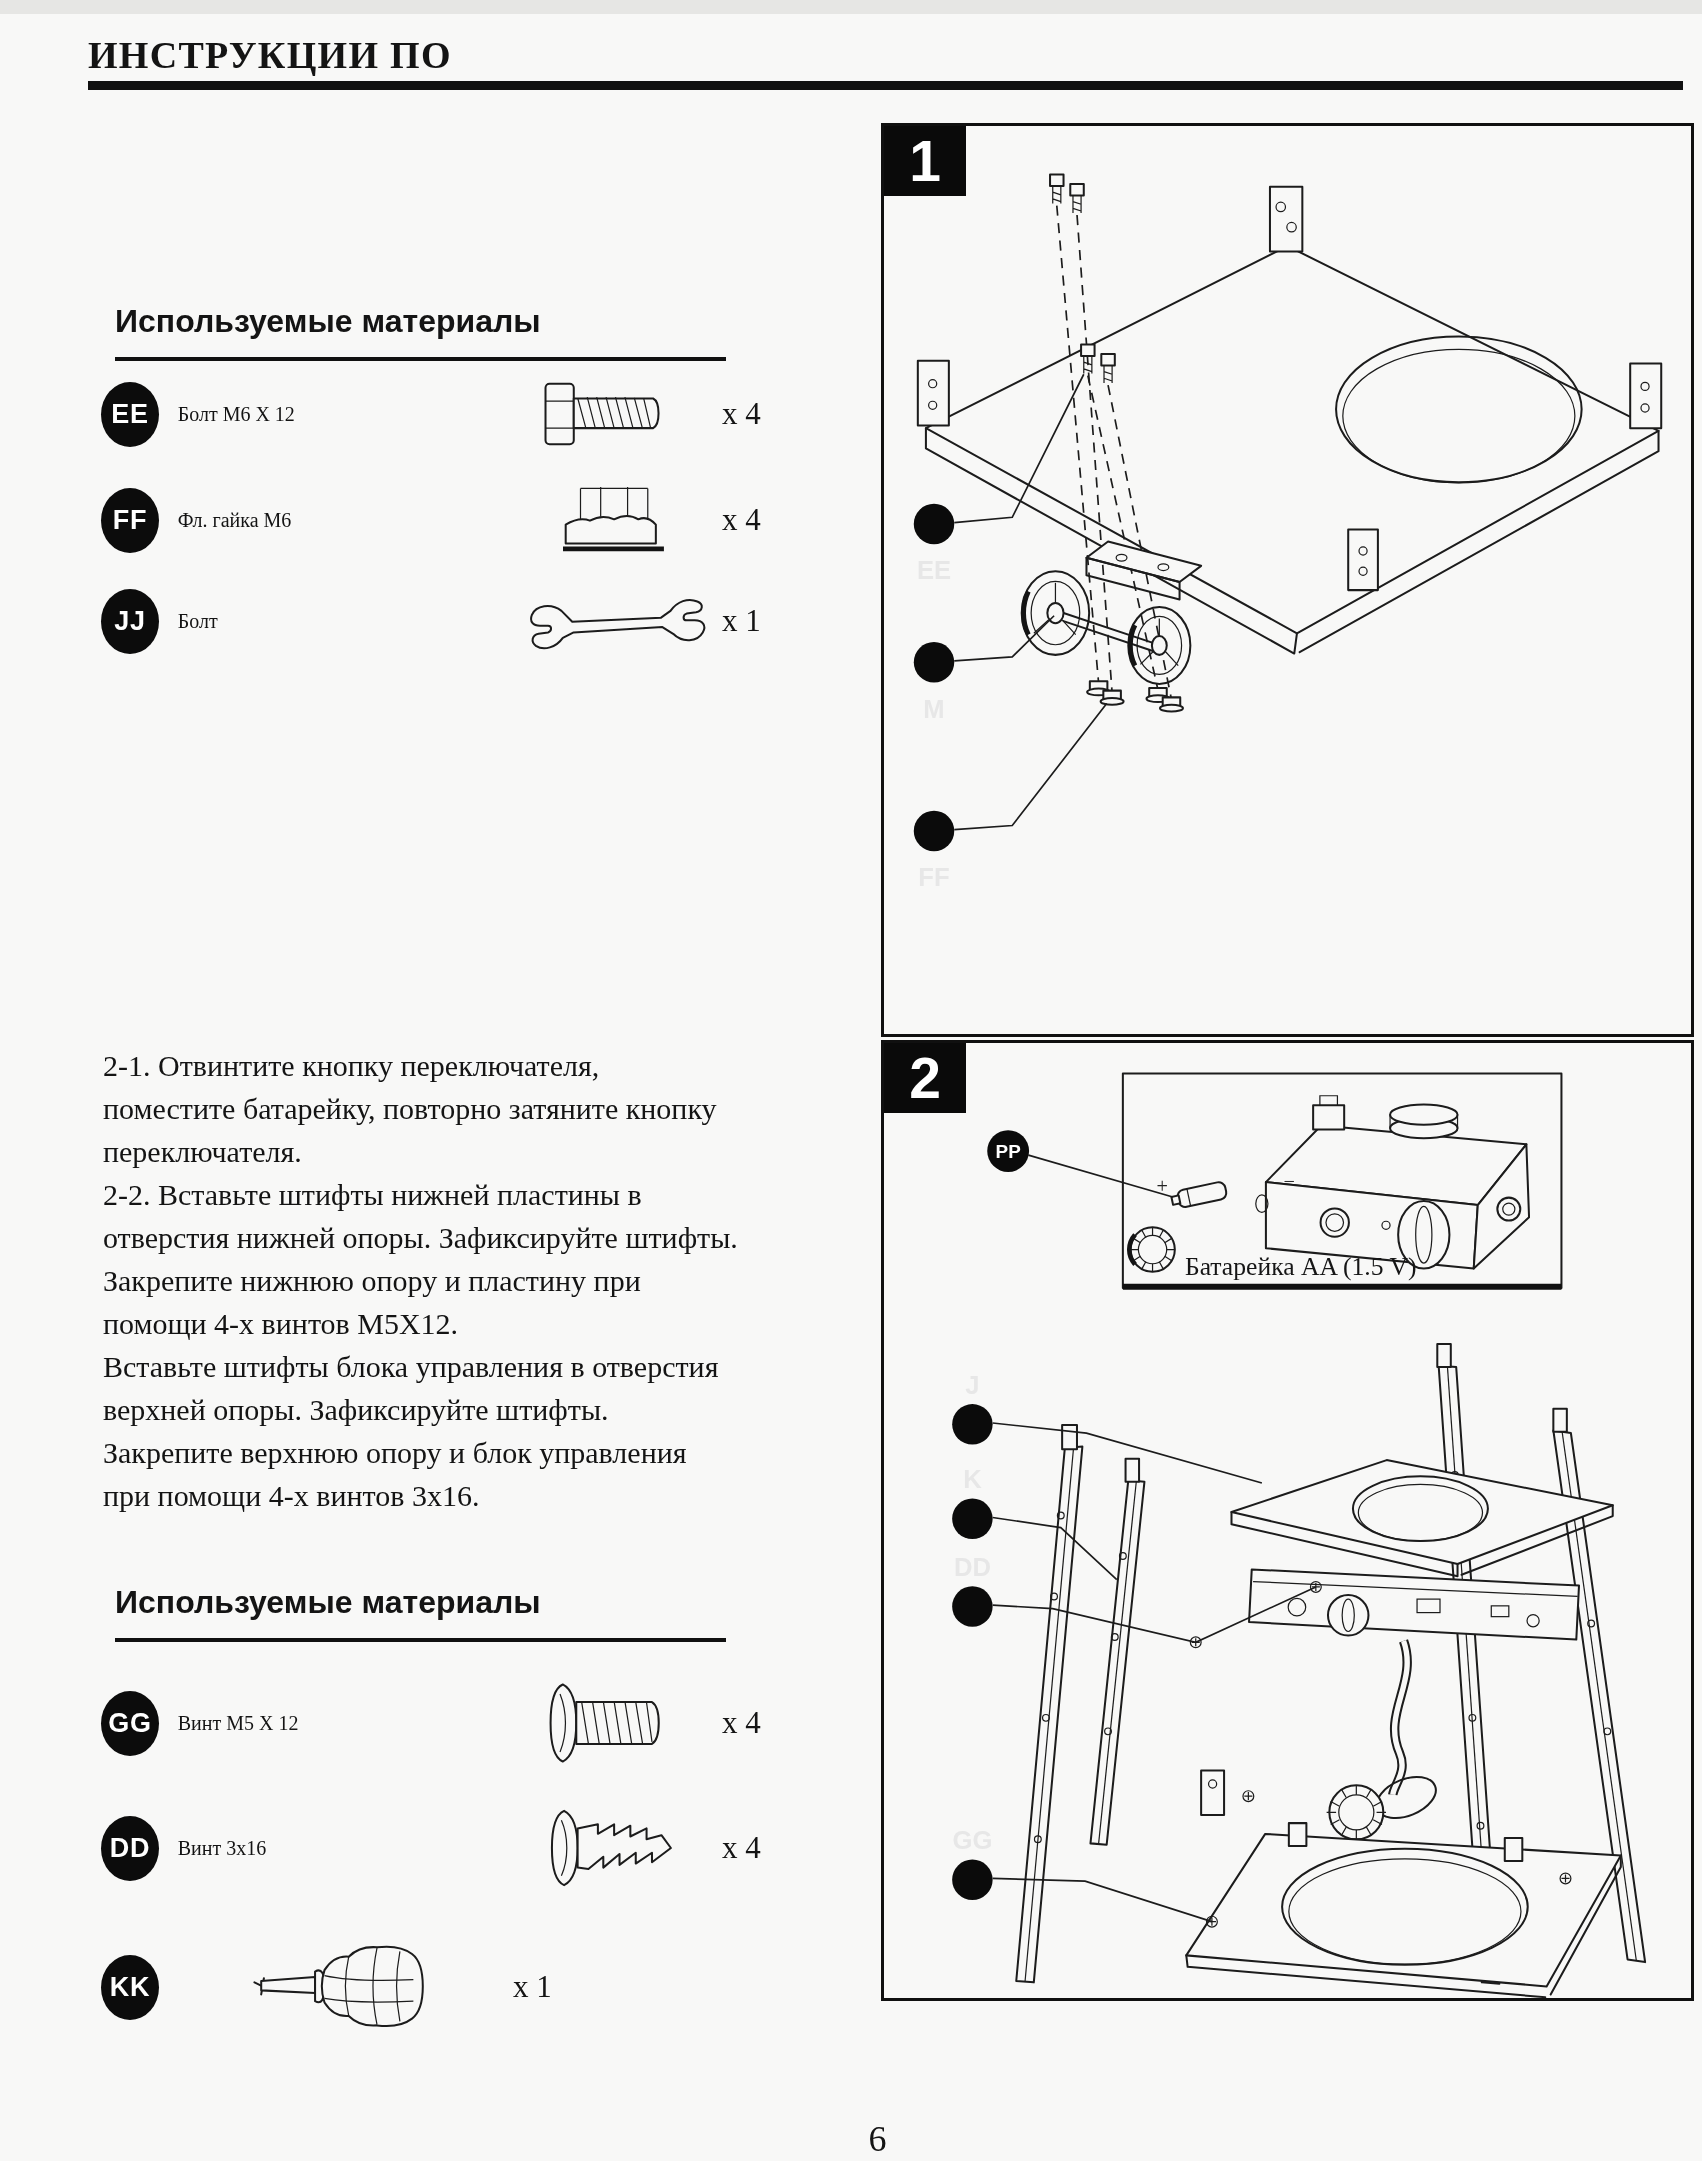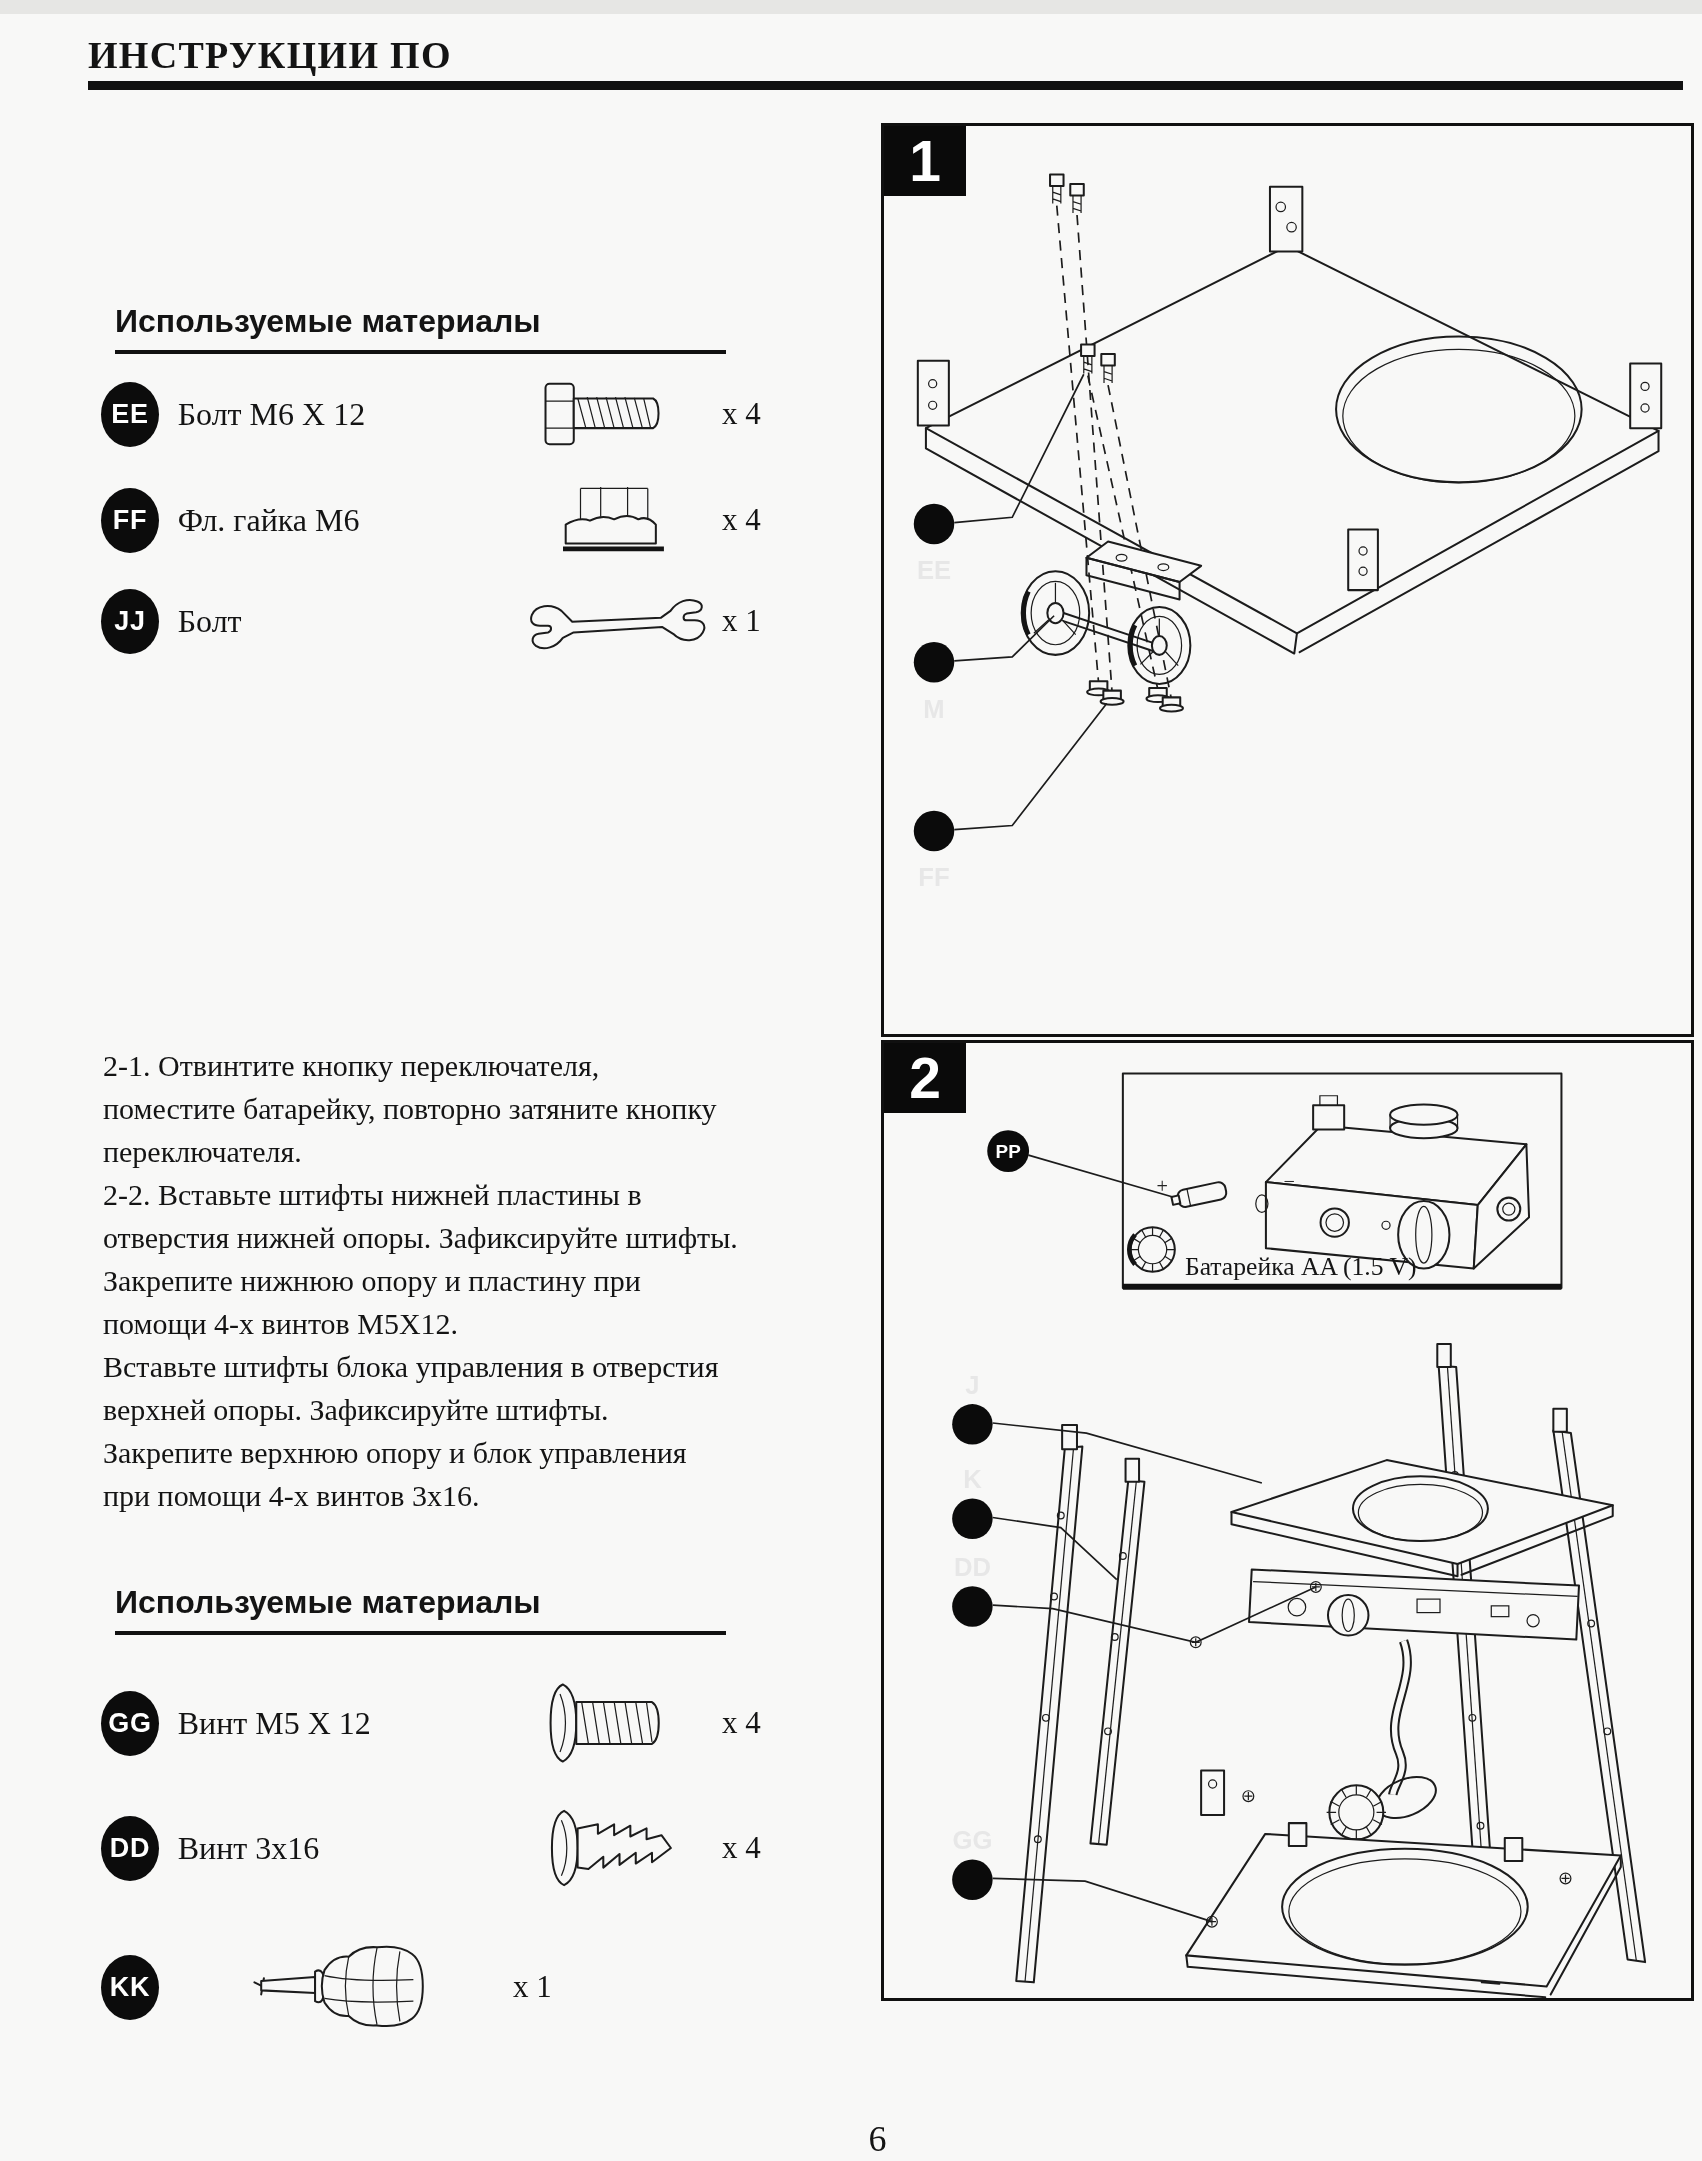--- a/index.html
+++ b/index.html
@@ -4,29 +4,29 @@
 <style>
   html,body{margin:0;padding:0;background:#e6e6e4;}
   .page{position:relative;width:1703px;height:2161px;background:#f8f8f7;color:#141414;
         font-family:"Liberation Serif","DejaVu Serif",serif;overflow:hidden;margin-top:14px;}
   .title{position:absolute;left:88px;top:19px;font-size:38px;font-weight:bold;letter-spacing:1.3px;}
   .rule{position:absolute;left:88px;top:67px;width:1595px;height:8.8px;background:#111;}
   .para{position:absolute;font-size:30px;line-height:43px;white-space:pre-line;}
   #step1{left:103px;top:99px;width:783px;}
   #step2{left:103px;top:1030px;width:796px;}
   .mat-heading{position:absolute;left:115px;width:611px;font-family:"Liberation Sans",sans-serif;
-        font-weight:bold;font-size:32px;border-bottom:4px solid #111;padding-bottom:10px;}
+        font-weight:bold;font-size:32px;border-bottom:4px solid #111;padding-bottom:17px;}
   #mh1{top:289px;}
   #mh2{top:1570px;}
   .mat-row{position:absolute;left:101px;width:688px;height:78px;display:grid;
         grid-template-columns:70px 1fr 209px 67px;align-items:center;}
   .badge{width:58px;height:65px;border-radius:50%;background:#0c0c0c;color:#fff;
         font-family:"Liberation Sans",sans-serif;font-weight:bold;font-size:27px;
         display:flex;align-items:center;justify-content:center;letter-spacing:0.7px;}
-  .mat-label{font-size:32px;line-height:36px;padding-left:6.7px;white-space:pre-line;}
+  .mat-label{font-size:20px;line-height:36px;padding-left:6.7px;white-space:pre-line;}
   .mat-qty{font-size:31px;}
   .mat-icon{justify-self:center;}
   .figure{position:absolute;left:881px;width:807px;border:3.4px solid #101010;background:#f8f8f7;box-sizing:content-box;}
   #fig1{top:109px;height:908px;}
   #fig2{top:1026px;height:955px;}
   .fig-badge{position:absolute;left:0;top:0;width:82px;height:70px;background:#0a0a0a;color:#fff;
         font-family:"Liberation Sans",sans-serif;font-weight:bold;font-size:57px;
         display:flex;align-items:center;justify-content:center;z-index:3;}
   .fig-art{position:absolute;left:0;top:0;width:100%;height:100%;}
   .page-num{position:absolute;left:837px;top:2104px;width:81px;text-align:center;font-size:36px;}

